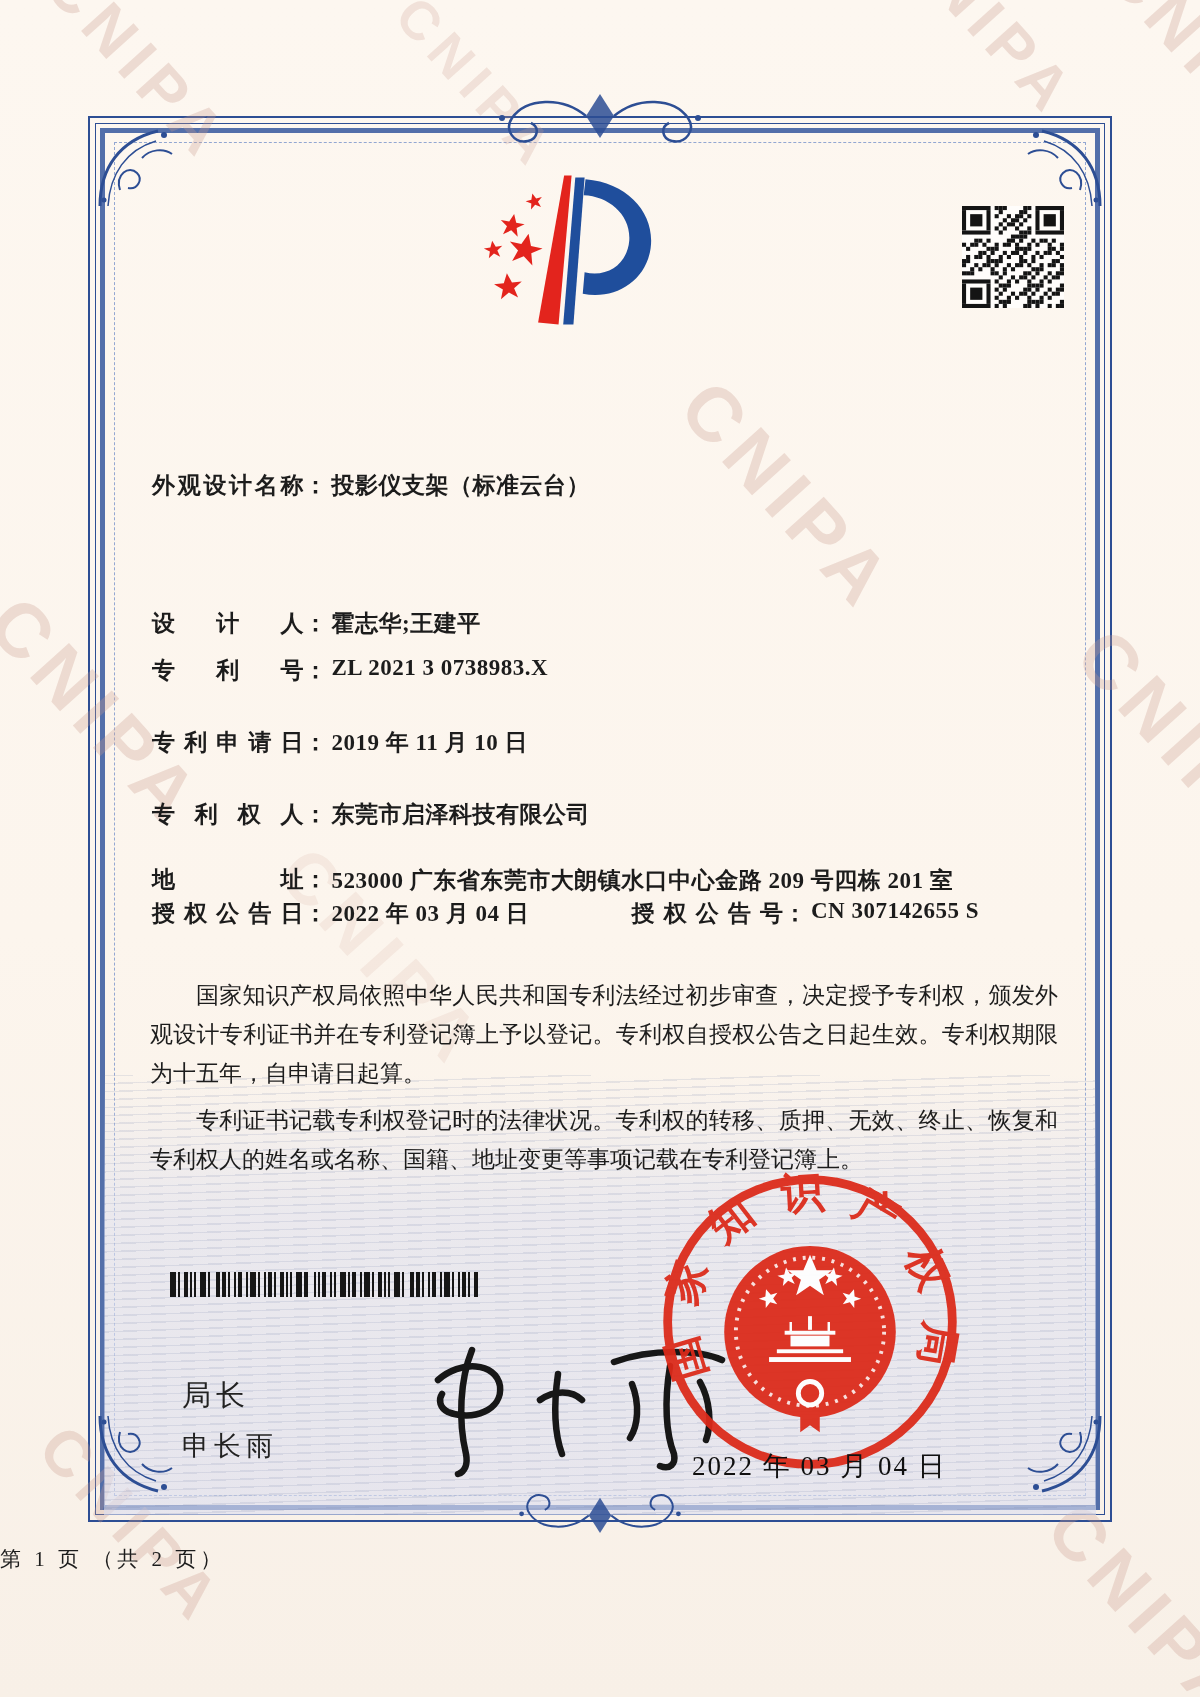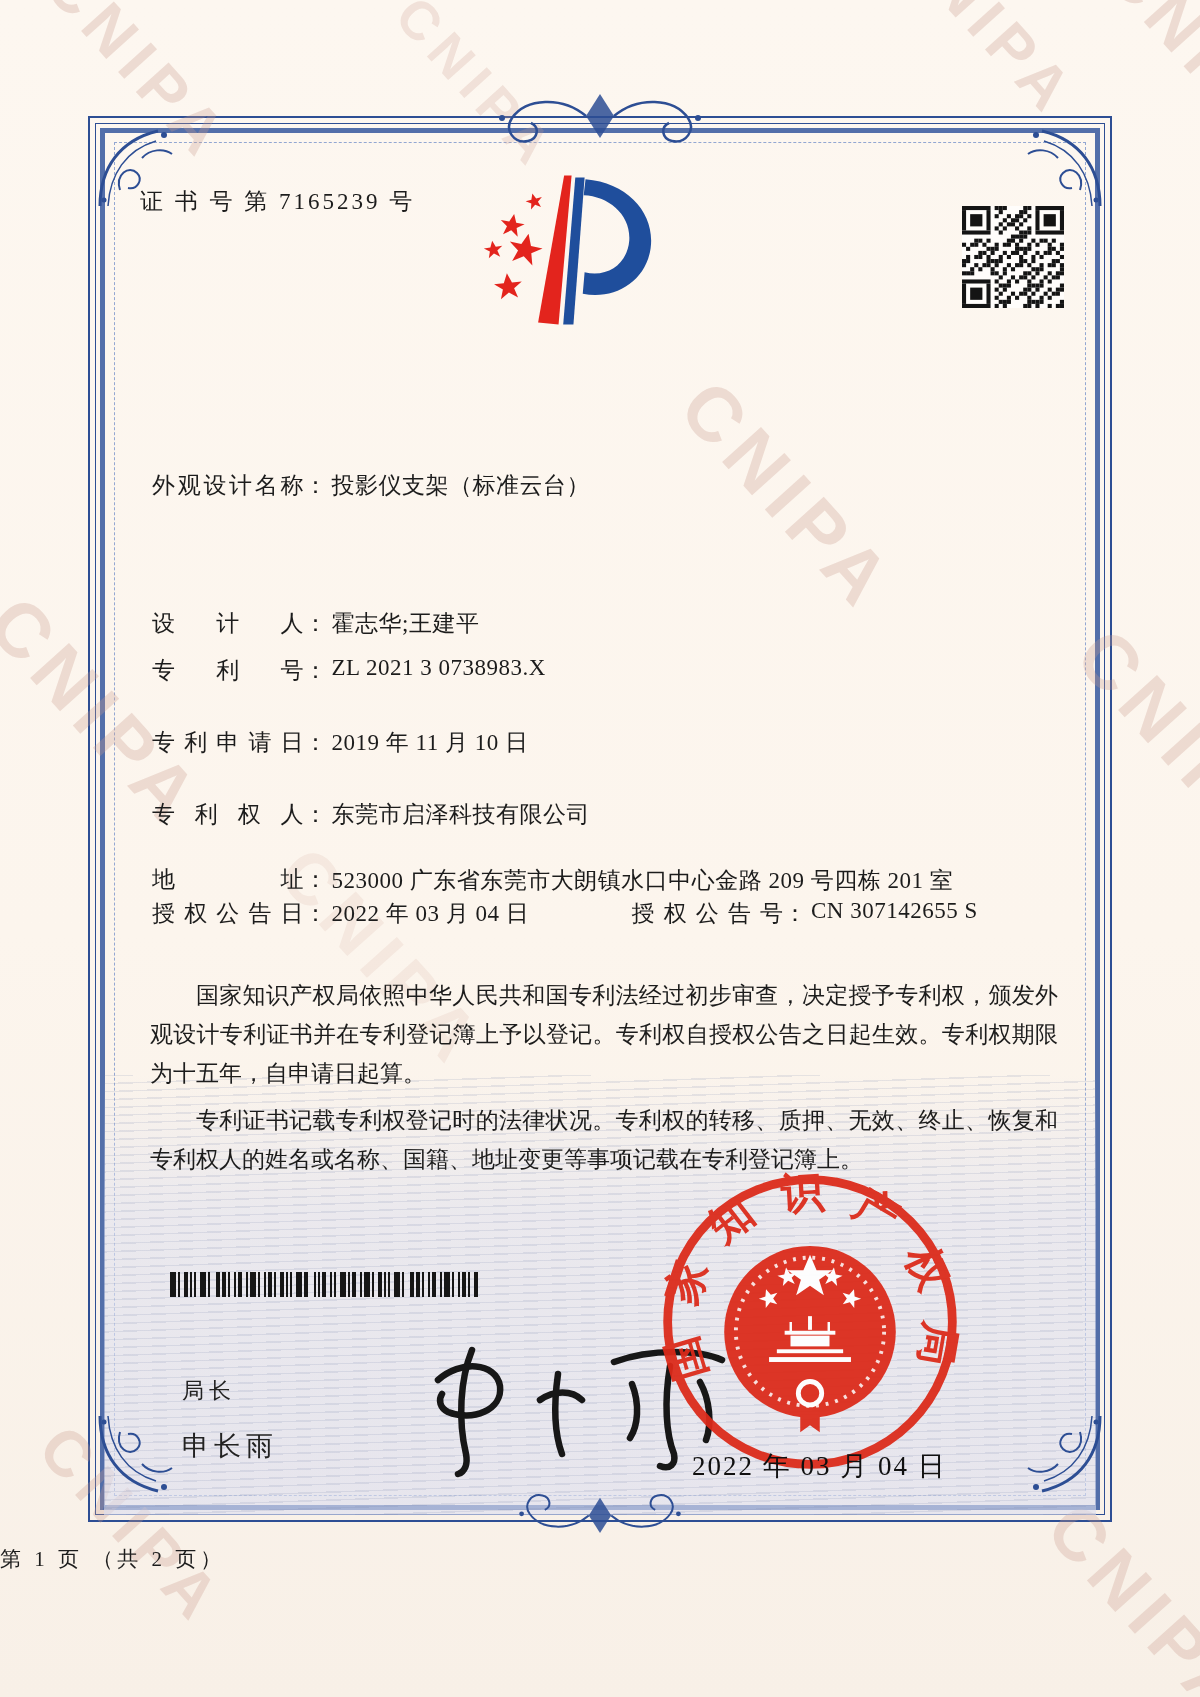--- a/index.html
+++ b/index.html
@@ -26,36 +26,36 @@
       repeating-linear-gradient(178deg, rgba(116,130,170,.16) 0 1.5px, rgba(255,255,255,0) 1.5px 8px),
       linear-gradient(180deg, rgba(223,226,240,0) 0, rgba(221,224,240,.55) 140px, rgba(219,222,240,.62) 100%);}
 
   .certno{position:absolute;left:140px;top:186px;z-index:2;font-size:23px;letter-spacing:3px;}
   .logo{position:absolute;left:473px;top:168px;z-index:2;}
   .qr{position:absolute;left:962px;top:206px;width:102px;height:102px;z-index:2;background:#fffdfb;}
   .title{position:absolute;left:0;right:0;top:336px;z-index:2;text-align:center;
          font-size:49px;font-weight:700;letter-spacing:11px;}
 
   .frow{position:absolute;left:152px;z-index:2;display:flex;align-items:flex-start;
-        font-size:23px;letter-spacing:.5px;}
+        font-size:23px;letter-spacing:.5px;font-weight:bold;}
   .flabel{display:inline-block;width:152px;text-align:justify;text-align-last:justify;flex:0 0 auto;}
   .fcolon{flex:0 0 auto;margin-right:4px;}
   .fvalue{flex:0 0 auto;}
   .addrval{max-width:672px;line-height:1.5;}
   .gspacer{width:300px;flex:0 0 auto;}
 
   .paras{position:absolute;left:150px;top:976px;width:908px;z-index:2;
          font-size:23px;line-height:1.7;text-align:justify;}
   .paras p{margin:0 0 8px 0;text-indent:2em;}
 
   .barcode{position:absolute;left:170px;top:1272px;width:314px;height:25px;z-index:2;
            display:flex;overflow:hidden;}
   .barcode i{display:block;height:100%;background:#161616;flex:0 0 auto;}
 
-  .signer-title{position:absolute;left:182px;top:1376px;z-index:2;font-size:22px;letter-spacing:5px;
+  .signer-title{position:absolute;left:182px;top:1376px;z-index:2;font-size:29px;letter-spacing:5px;
         font-family:Liberation Sans, sans-serif;color:#222;}
   .signer-name{position:absolute;left:182px;top:1428px;z-index:2;font-size:27px;letter-spacing:5px;
         font-family:"Liberation Sans","DejaVu Sans",sans-serif;color:#222;}
   .signature{position:absolute;left:408px;top:1336px;z-index:2;}
 
   .seal{position:absolute;left:654px;top:1166px;z-index:2;opacity:.94;}
   .sealdate{position:absolute;left:692px;top:1448px;z-index:3;font-size:27px;letter-spacing:2px;color:#101010;}
 
   .pageno{position:absolute;left:0;right:0;top:1545px;z-index:2;text-align:left;
           font-size:21px;letter-spacing:4px;}
@@ -119,21 +119,20 @@
     </svg>
   <svg class="orn" style="left:490px;top:88px;" width="220" height="62" viewBox="0 0 220 62">
       <use href="#bloom"></use>
     </svg>
   <svg class="orn" style="left:512px;top:1488px;transform:rotate(180deg);" width="176" height="50" viewBox="0 0 220 62">
       <use href="#bloom"></use>
     </svg>
 
   <div class="waves"></div>
 
-  <div class="certno">证 书 号 第 7165239 号</div>
 
   <svg class="logo" width="186" height="164" viewBox="0 0 200 176">
     <polygon points="98,8 106,8 92,168 70,166" fill="#e3241d"></polygon>
     <polygon points="110,10 120,10 108,168 97,168" fill="#1f4e9c"></polygon>
     <path d="M121,12 C168,16 196,50 191,86 C186,122 152,142 118,135 L120,112 C146,118 166,102 168,78 C170,50 146,30 119,29 Z" fill="#1f4e9c"></path>
     <use href="#star" fill="#e3241d" transform="translate(66,36) scale(0.9) rotate(-14)"></use>
     <use href="#star" fill="#e3241d" transform="translate(42,62) scale(1.3) rotate(10)"></use>
     <use href="#star" fill="#e3241d" transform="translate(22,88) scale(1.0) rotate(-8)"></use>
     <use href="#star" fill="#e3241d" transform="translate(56,88) scale(1.8) rotate(12)"></use>
     <use href="#star" fill="#e3241d" transform="translate(38,128) scale(1.5) rotate(-6)"></use>

